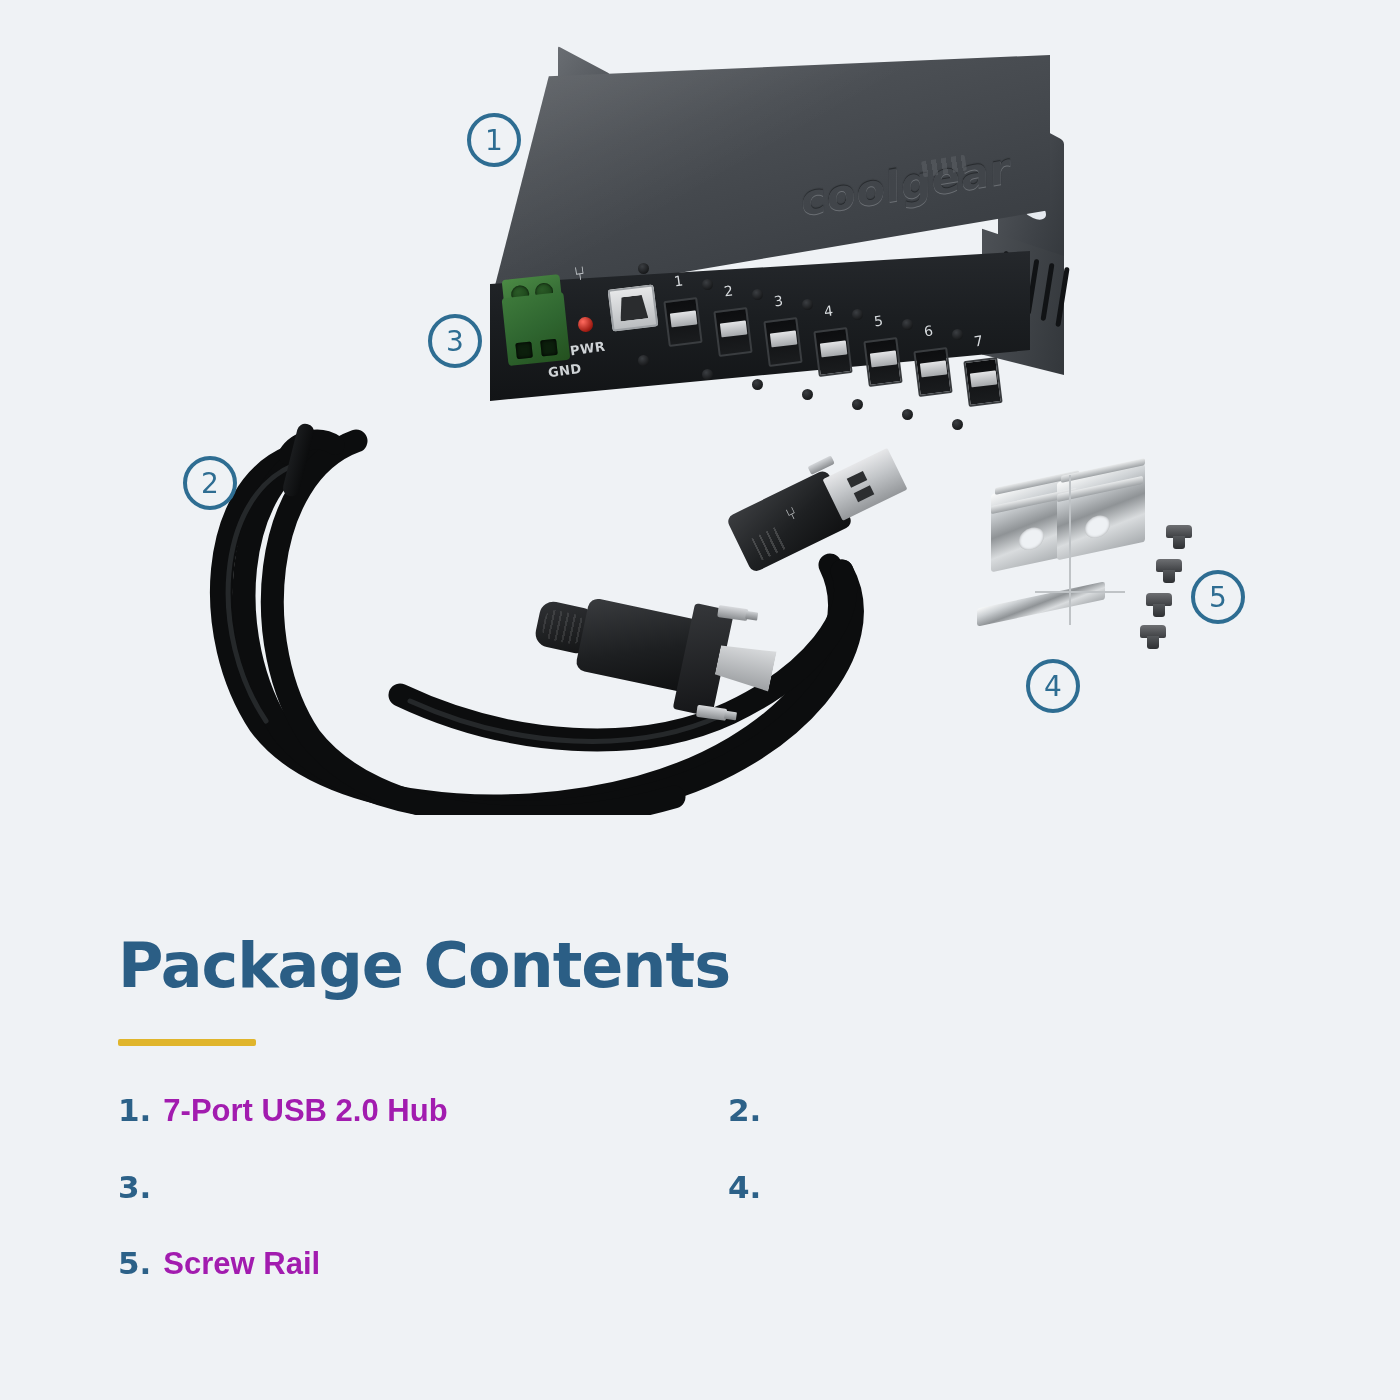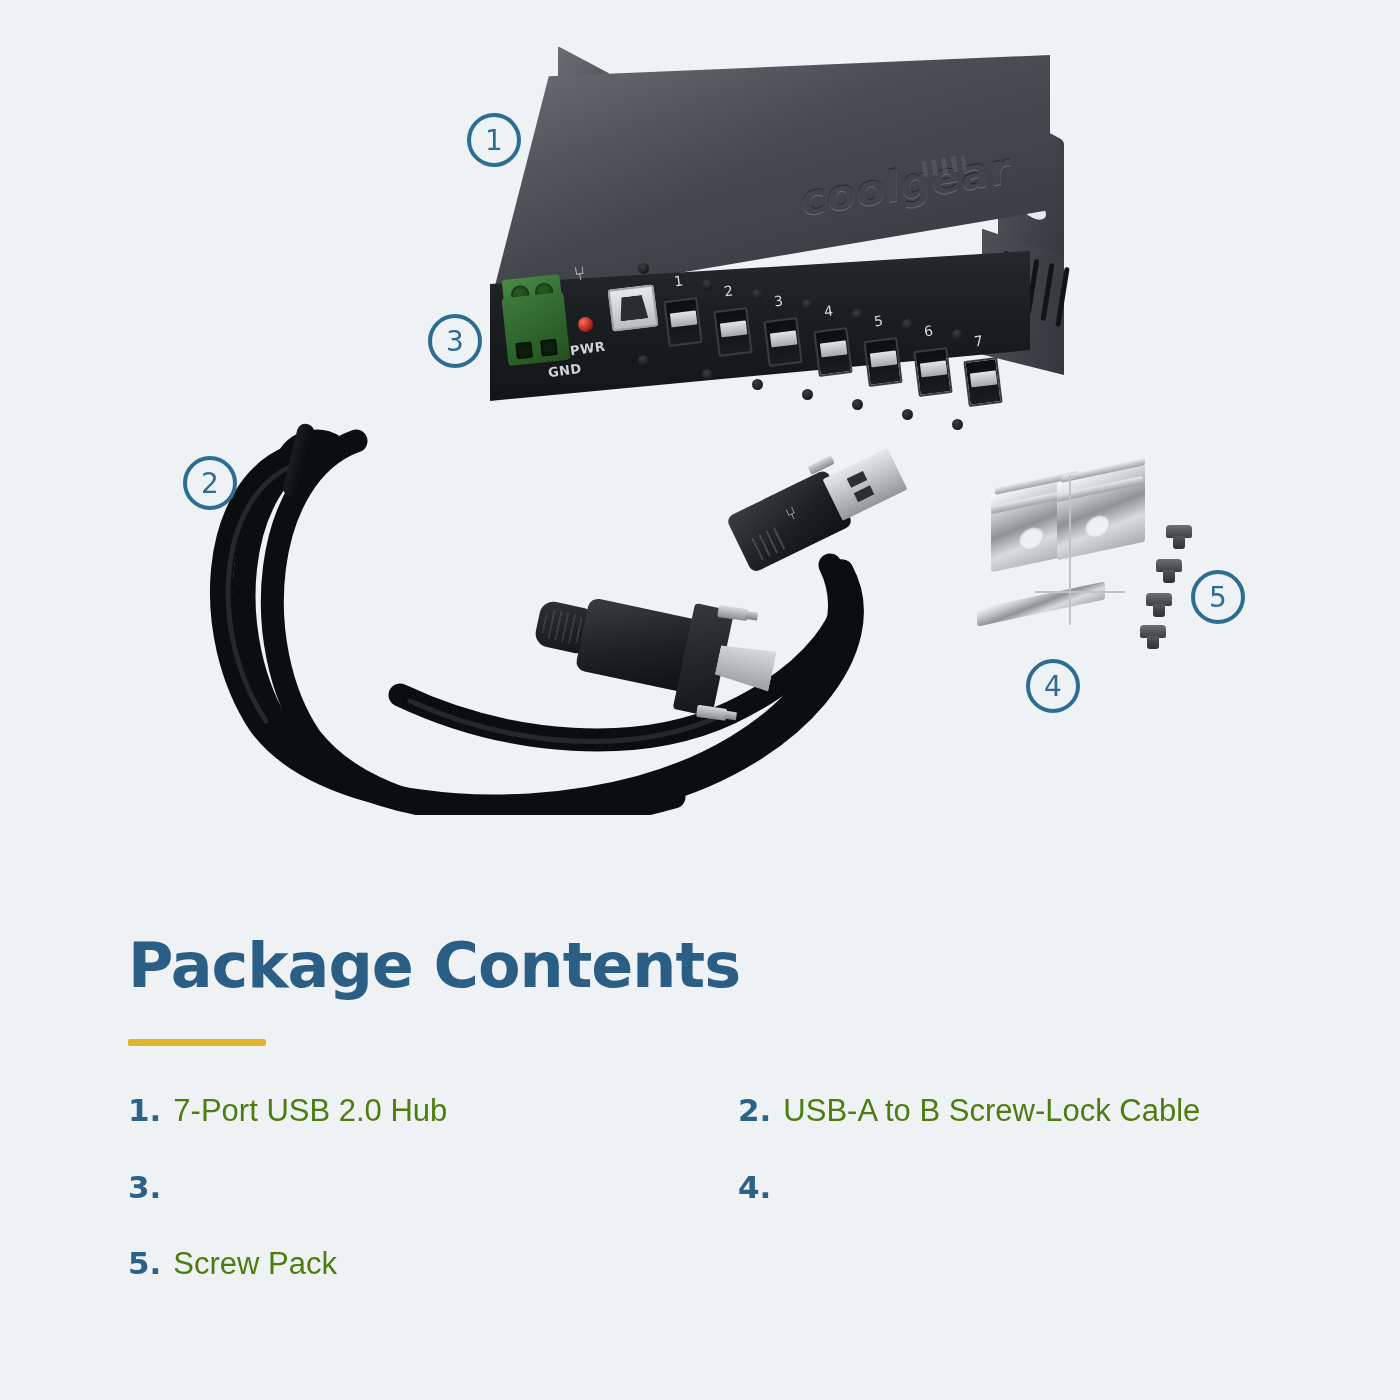--- a/index.html
+++ b/index.html
@@ -362,21 +362,21 @@
     display: flex;
     align-items: center;
     justify-content: center;
     background: transparent;
     user-select: none;
   }
 
   
   #contents-block {
     position: absolute;
-    left: 128px; top: 935px;
+    left: 118px; top: 935px;
     width: 1200px;
   }
   #page-title {
     font-family: "DejaVu Sans", sans-serif;
     font-size: 62px;
     font-weight: 700;
     color: #2b5e85;
     letter-spacing: -1px;
     line-height: 1;
   }
@@ -398,23 +398,23 @@
     font-size: 31px;
   }
   .item-num {
     color: #2c6188;
     font-weight: 700;
     font-family: "DejaVu Sans", sans-serif;
     margin-right: 12px;
     white-space: nowrap;
   }
   .item-label {
-    color: #4d7c0f;
+    color: #a21caf;
     font-family: "Liberation Sans", sans-serif;
-    font-weight: 400;
+    font-weight: 700;
   }
 </style>
 </head>
 <body>
 
 <div id="photo-stage">
 
   <div id="hub">
 
     <div class="hub-flange-left"></div>
@@ -586,26 +586,25 @@
   <h1 id="page-title">Package Contents</h1>
   <div id="title-rule"></div>
 
   <div id="contents-list">
     <div class="content-item">
       <span class="item-num">1.</span>
       <span class="item-label">7-Port USB 2.0 Hub</span>
     </div>
     <div class="content-item">
       <span class="item-num">2.</span>
-      <span class="item-label">USB-A to B Screw-Lock Cable</span>
     </div>
     <div class="content-item">
       <span class="item-num">3.</span>
     </div>
     <div class="content-item">
       <span class="item-num">4.</span>
     </div>
     <div class="content-item">
       <span class="item-num">5.</span>
-      <span class="item-label">Screw Pack</span>
+      <span class="item-label">Screw Rail</span>
     </div>
   </div>
 </div>
 
 </body></html>

